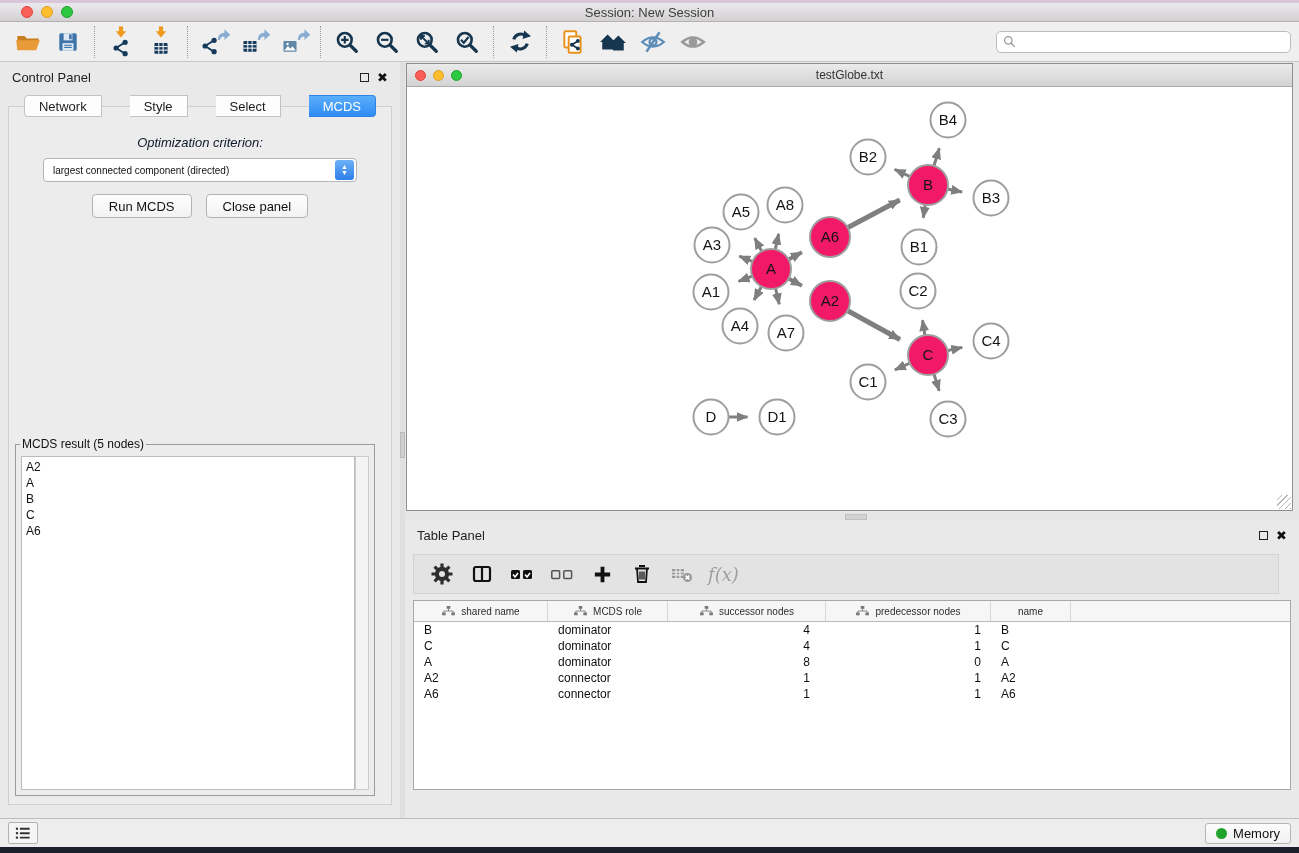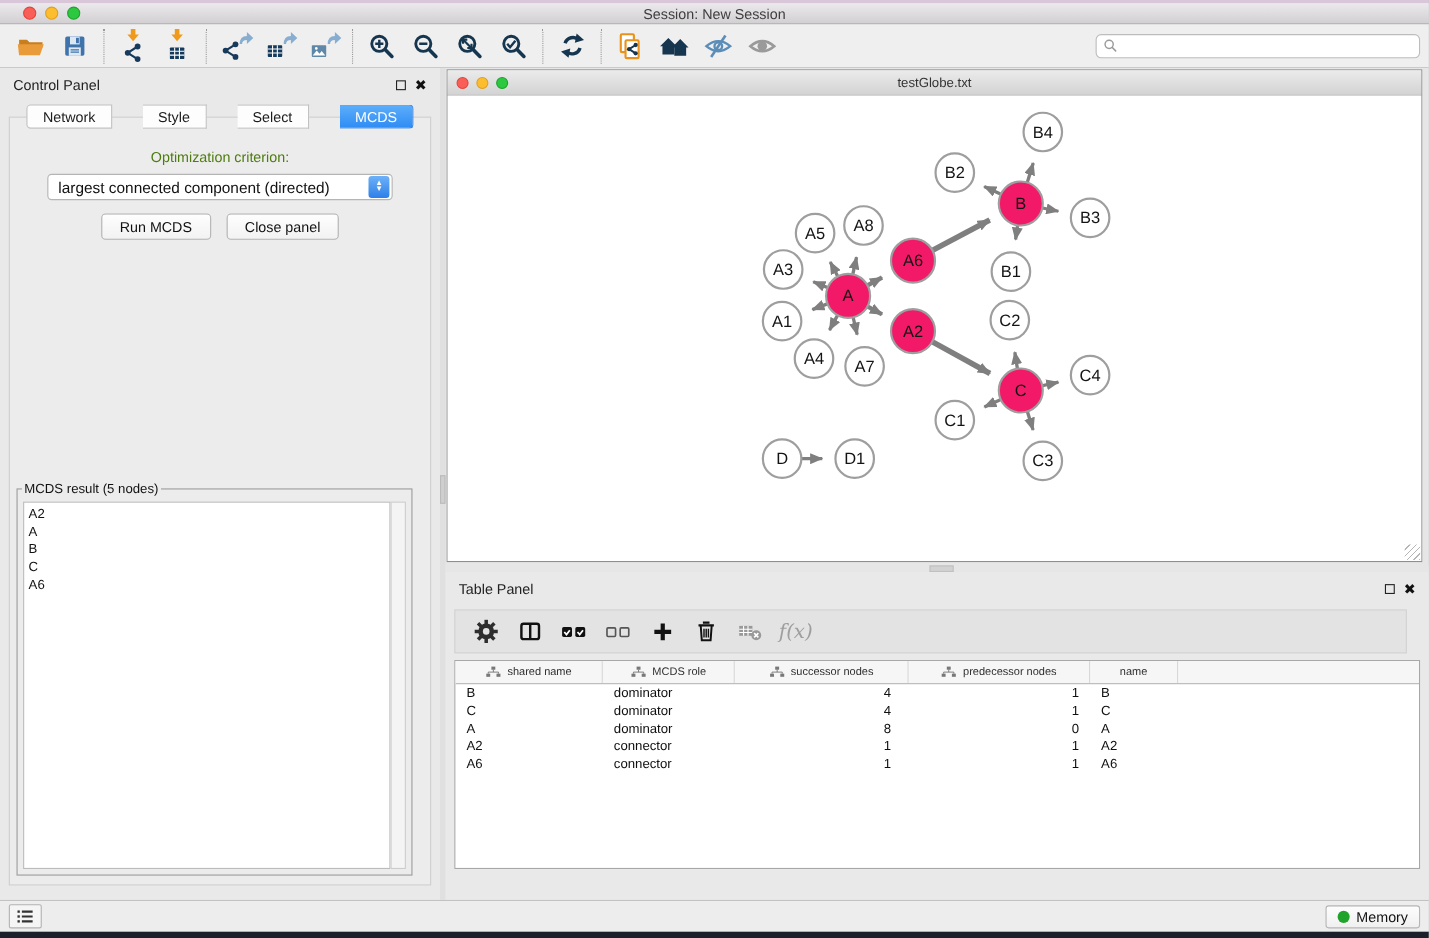--- a/index.html
+++ b/index.html
@@ -38,24 +38,24 @@
   .float-box { width:9px; height:9px; border:1.6px solid #222; display:inline-block; }
   .close-x { font-size:13px; font-weight:bold; color:#111; line-height:9px; }
   .cp-tabs { position:absolute; left:0; right:0; top:33px; display:flex; justify-content:center; z-index:2;gap:28px; }
   .tabbtn { height:22px; padding:0 14px; background:#fdfdfd; border:1px solid #c2c2c2; border-left:none;
             font-size:13px; color:#1c1c1c; display:flex; align-items:center; }
   .tabbtn:first-child { border-left:1px solid #c2c2c2; border-radius:4px 0 0 4px; }
   .tabbtn:last-child { border-radius:0 4px 4px 0; }
   .tabbtn.active { background:linear-gradient(#5caefb,#2f8cf5); border-color:#2f82e4; color:#fff; }
   .cp-body { position:absolute; left:8px; right:8px; top:44px; bottom:13px;
              background:#ececec; border:1px solid #cfcfcf; }
-  .opt-label { text-align:center; font-size:13px; color:#4d7c0f; margin-top:28px; }
+  .opt-label { text-align:center; font-size:13px; color:#0f172a; margin-top:28px;font-style:italic; }
   .dropdown { margin:8px auto 0; width:314px; height:24px; background:#fff; border:1px solid #b5b5b5;
               border-radius:4px; display:flex; align-items:center; position:relative; }
-  .dropdown .dd-text { font-size:14px; color:#111; margin-left:9px; flex:1; }
+  .dropdown .dd-text { font-size:10px; color:#111; margin-left:9px; flex:1; }
   .dd-spin { width:19px; height:20px; margin-right:2px; border-radius:3px;
              background:linear-gradient(#6db1f8,#2e7fe8); display:flex; flex-direction:column;
              align-items:center; justify-content:center; color:#fff; }
   .dd-spin span { font-size:7px; line-height:6px; }
   .cp-buttons { display:flex; justify-content:center; gap:14px; margin-top:12px; }
   .pushbtn { height:24px; padding:0 16px; background:linear-gradient(#fefefe,#f2f2f2); border:1px solid #b3b3b3;
              border-radius:4px; font-size:13px; color:#111; display:flex; align-items:center; }
   fieldset.mcds-result { position:absolute; left:6px; right:16px; top:330px; bottom:8px;
              border:1px solid #9b9b9b; padding:0; }
   fieldset.mcds-result legend { font-size:12px; color:#111; margin-left:4px; padding:0 2px; }

